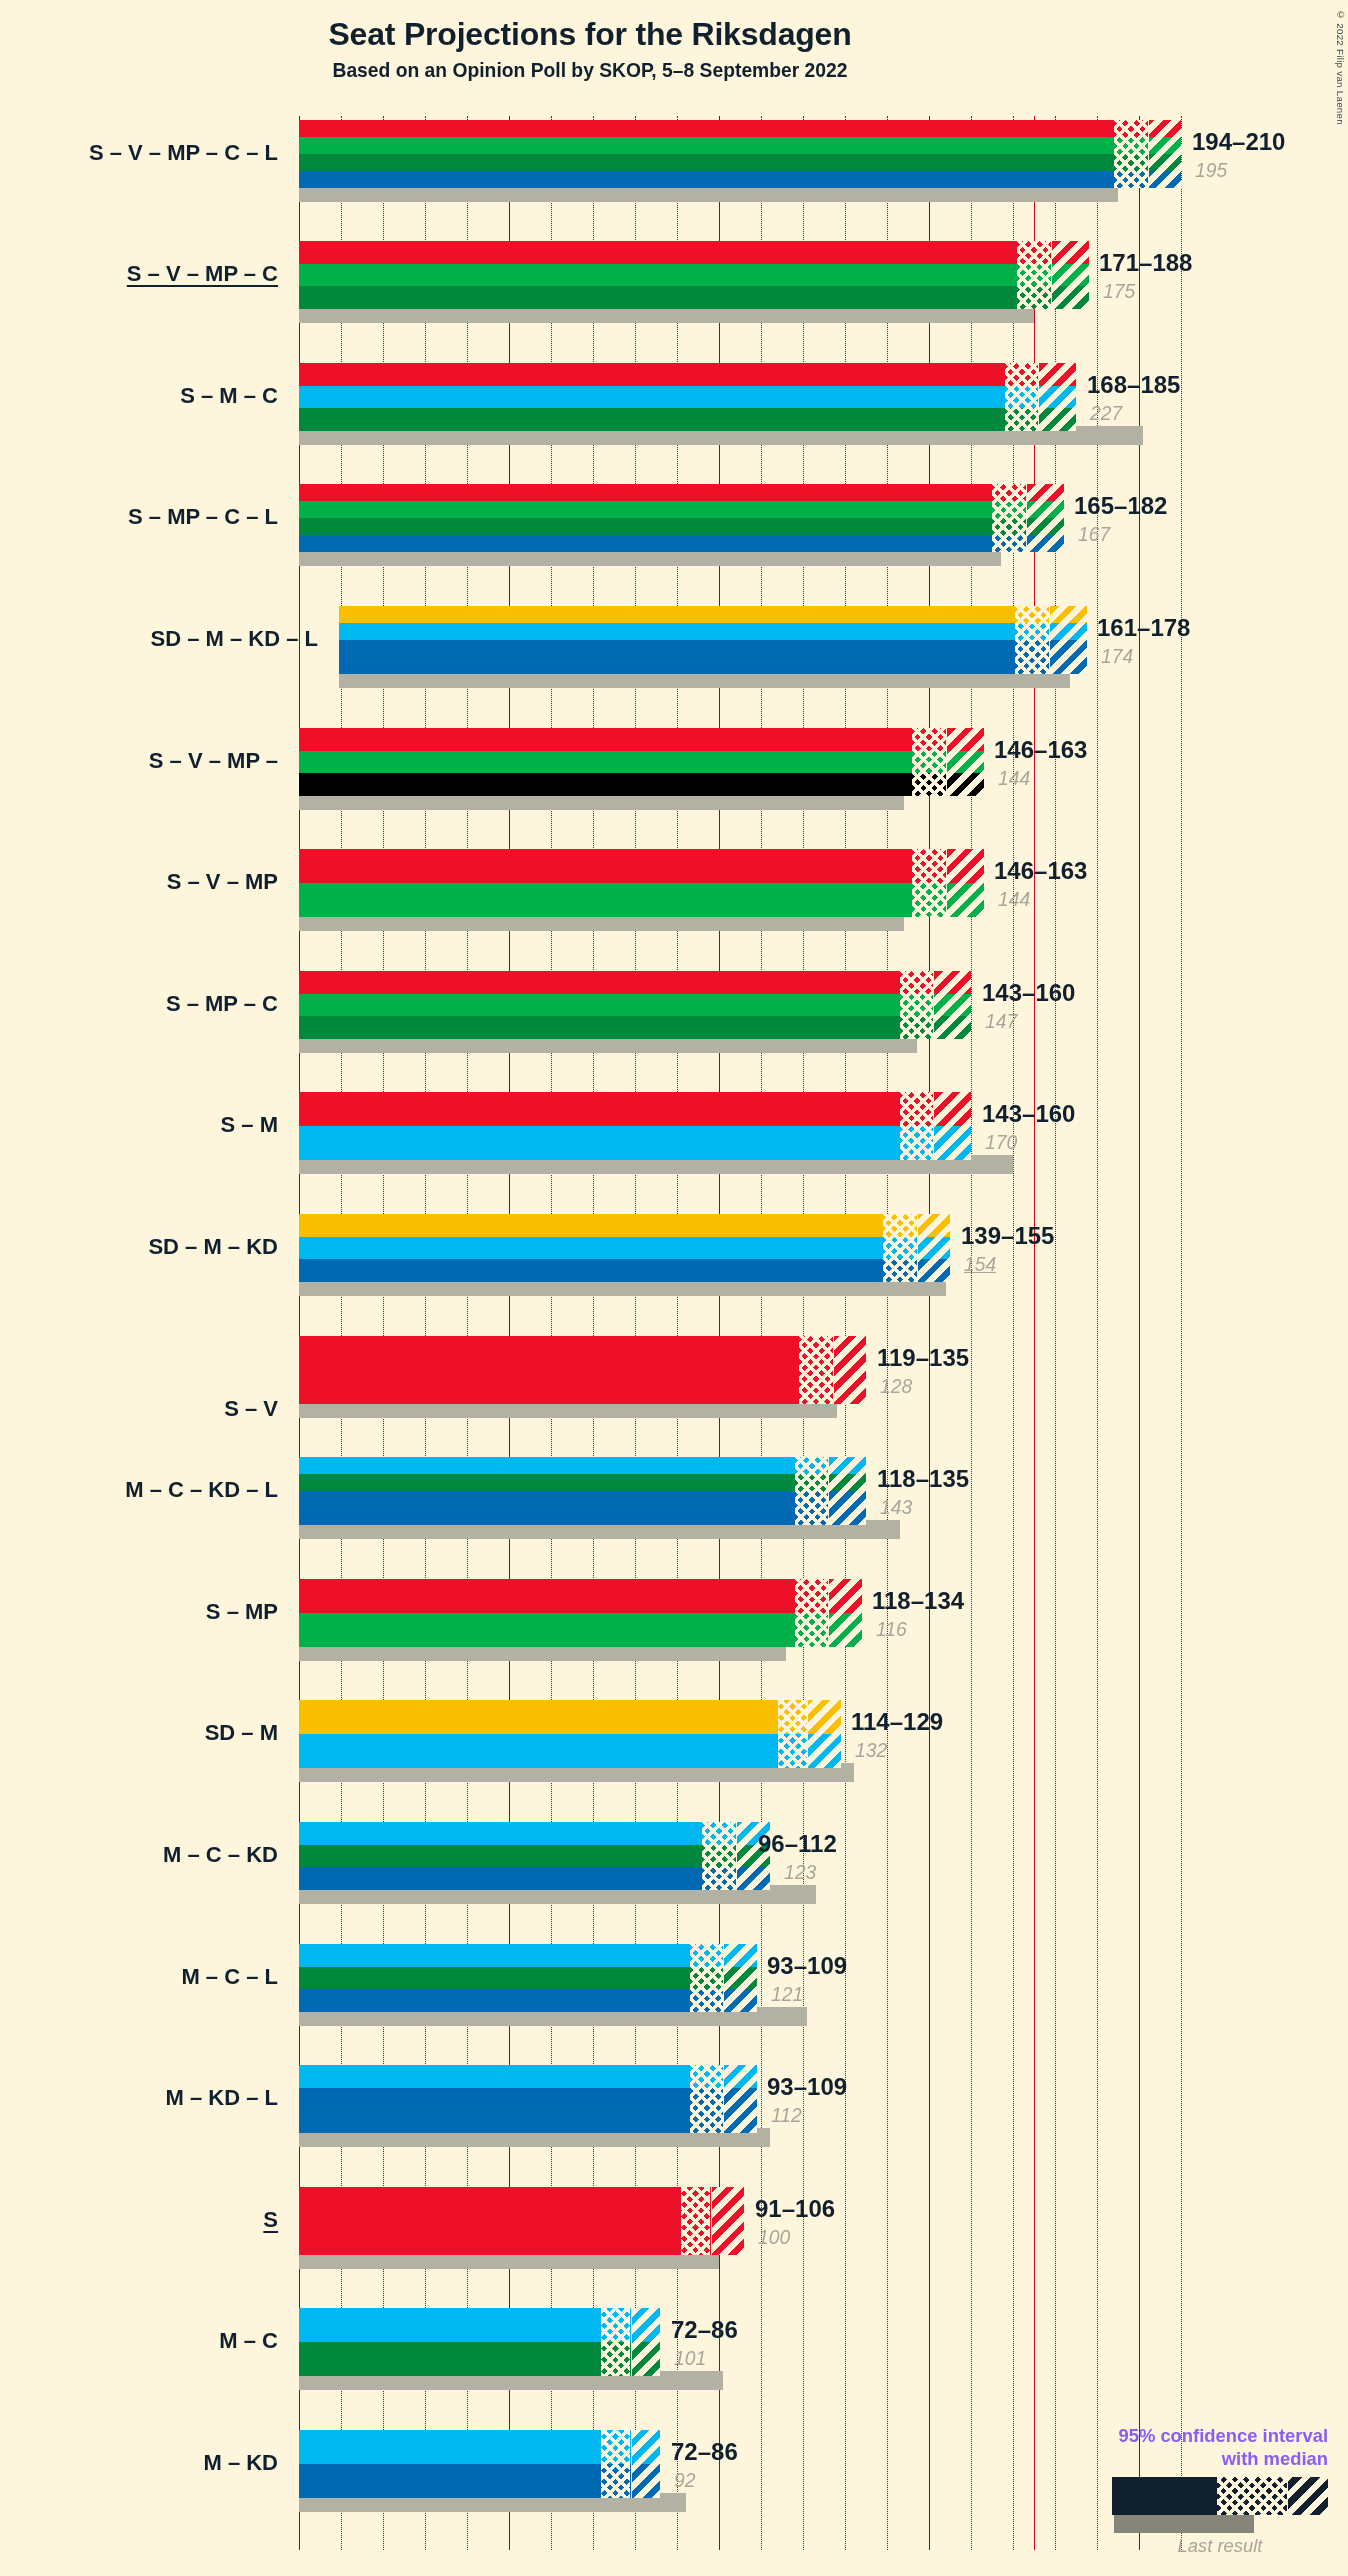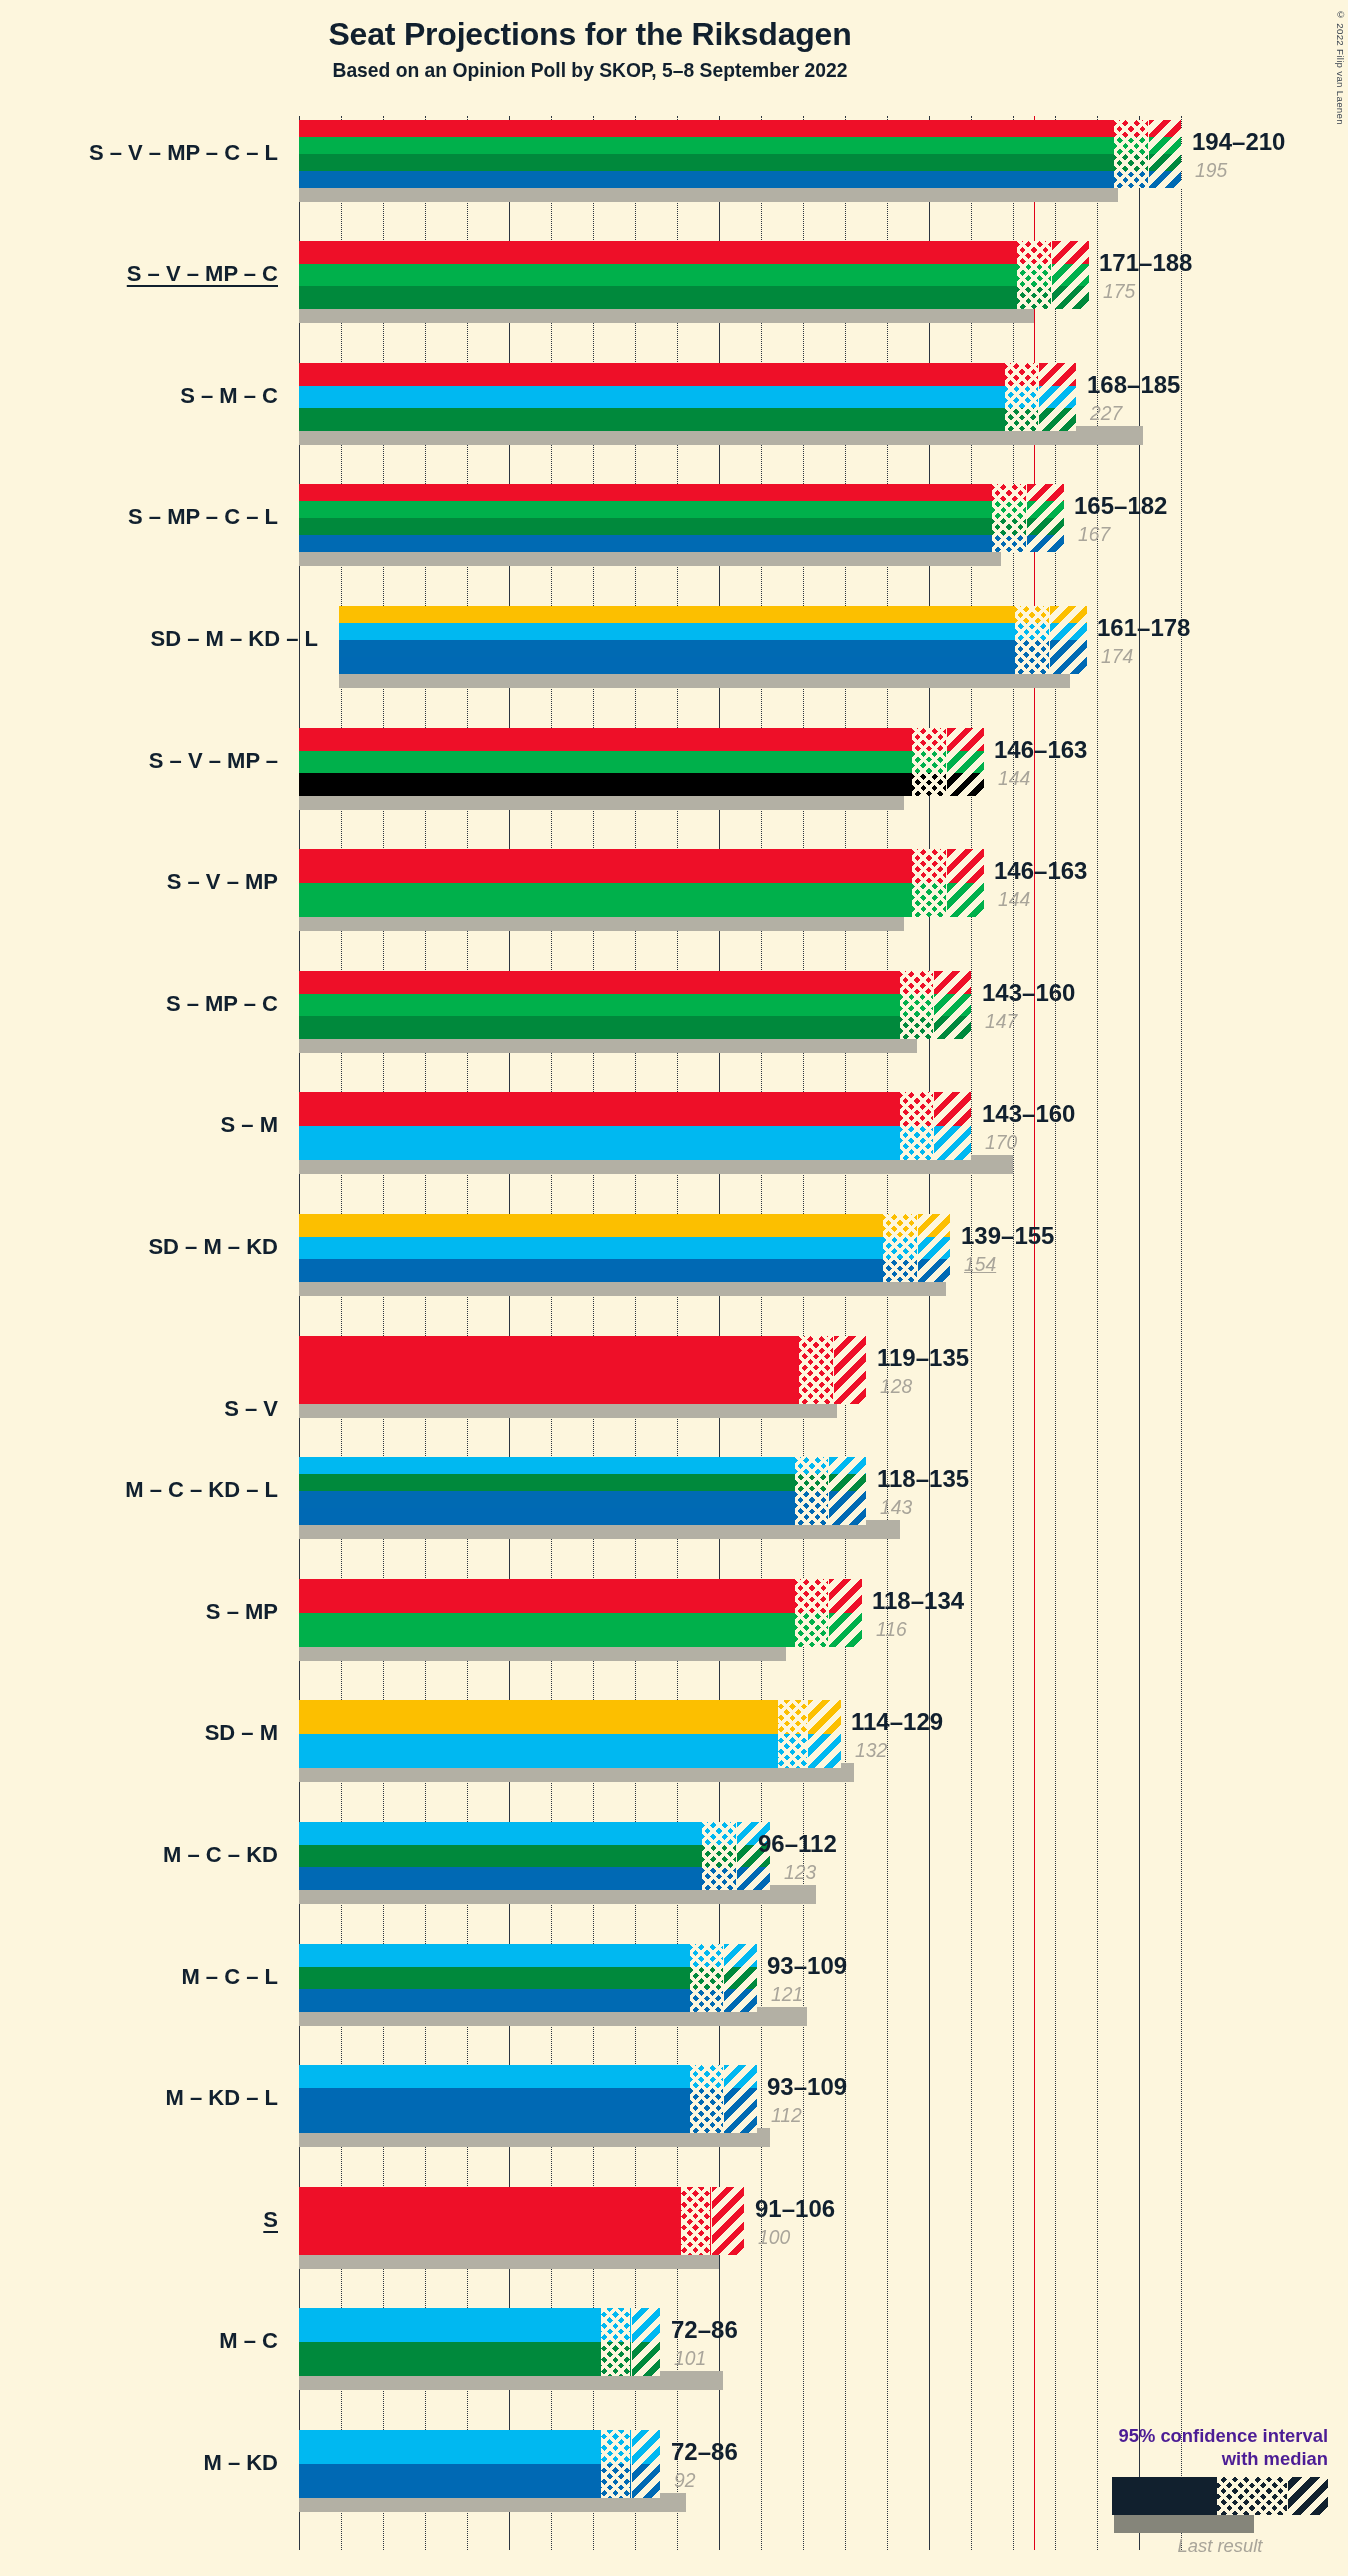--- a/index.html
+++ b/index.html
@@ -95,21 +95,21 @@
     color: #a9a59a;
   }
 
   
   #legend {
     position: absolute;
     right: 21px; bottom: 19.3px;
     width: 307px;
     text-align: right;
   }
-  #legend-text { font-size: 18.4px; font-weight: bold; line-height: 1.22; color: #4c1d95; }
+  #legend-text { font-size: 18.4px; font-weight: bold; line-height: 1.22; color: #8b5cf6; }
   #legend-bar {
     position: relative; margin-top: 7px; margin-left: auto;
     width: 216px; height: 38px;
     background: #11202e;
     display: flex;
   }
   #legend-solid { flex: 0 0 105px; background: #11202e; }
   #legend-cross {
     flex: 0 0 70px; background: #11202e;
     background-image:

